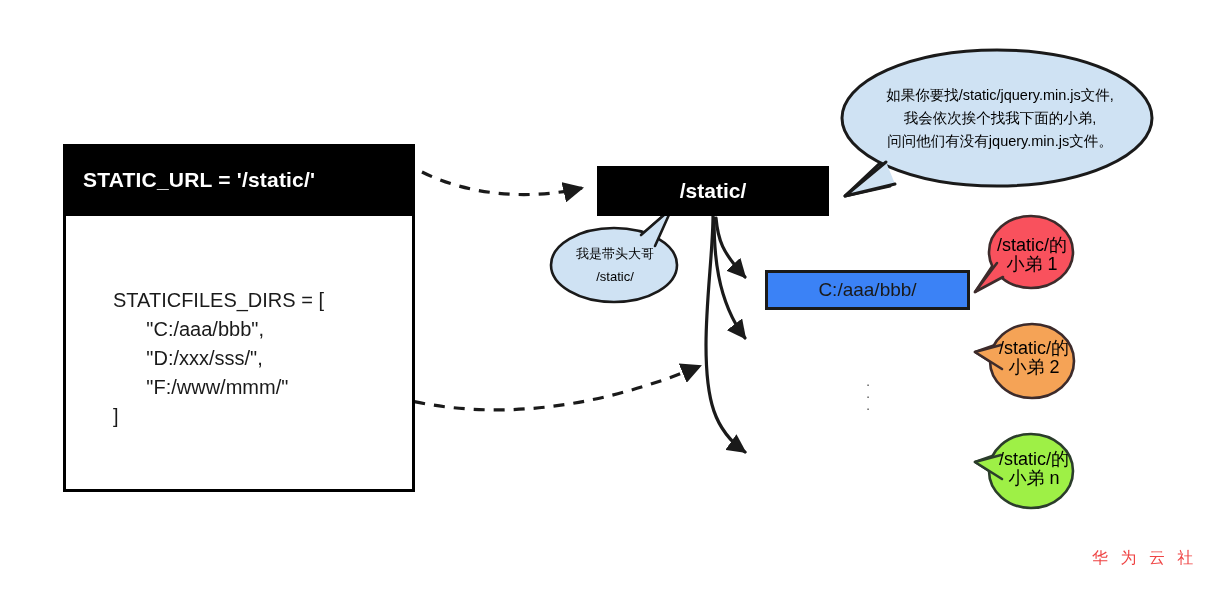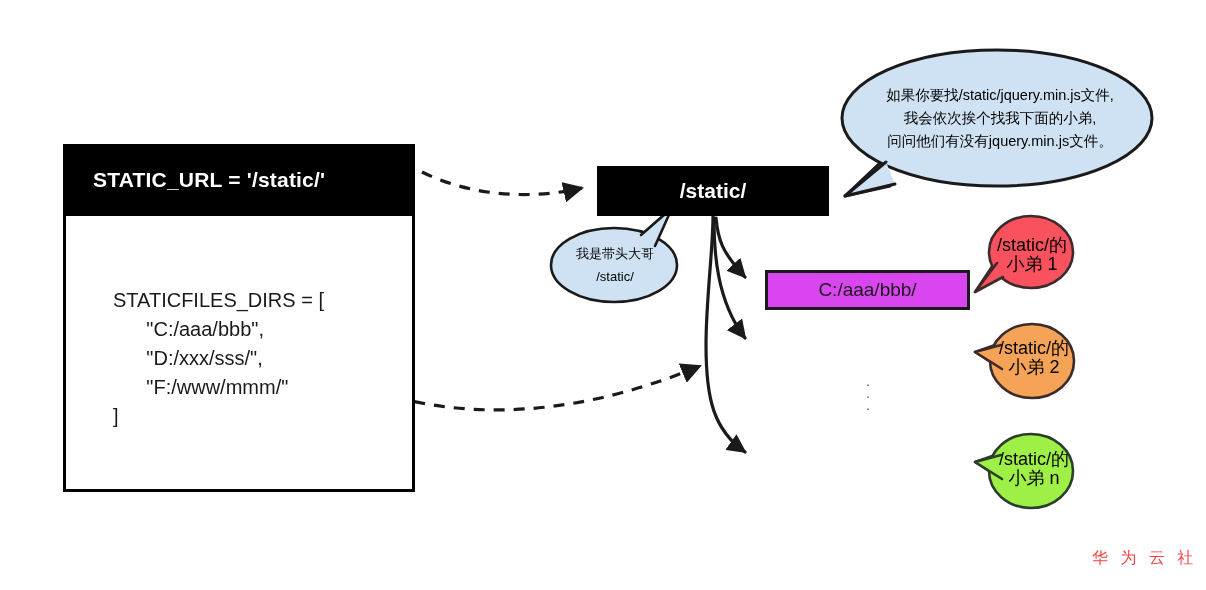--- a/index.html
+++ b/index.html
@@ -37,21 +37,21 @@
   .settings-header {
     position: absolute;
     left: 63px;
     top: 144px;
     width: 352px;
     height: 72px;
     background: #000000;
     box-sizing: border-box;
     display: flex;
     align-items: center;
-    padding-left: 30px;
+    padding-left: 20px;
   }
   .settings-header-text {
     color: #ffffff;
     font-size: 21px;
     font-weight: bold;
     letter-spacing: 0.2px;
     white-space: nowrap;
   }
   .settings-body {
     position: absolute;
@@ -84,21 +84,21 @@
   }
 
   
   .path-box {
     position: absolute;
     left: 765px;
     width: 205px;
     height: 40px;
     border: 3px solid #1a1a1a;
     box-sizing: border-box;
-    background: #d946ef;
+    background: #3b82f6;
     display: flex;
     align-items: center;
     justify-content: center;
   }
   .path-box-text {
     color: #1a1a1a;
     font-size: 19px;
   }
   #path-box-0 { top: 270px; }
   #path-box-1 { top: 331px; }

